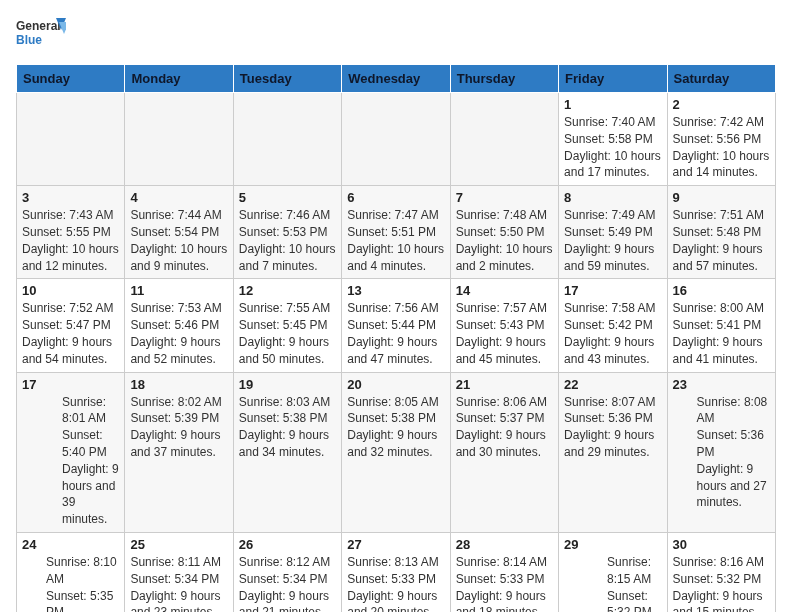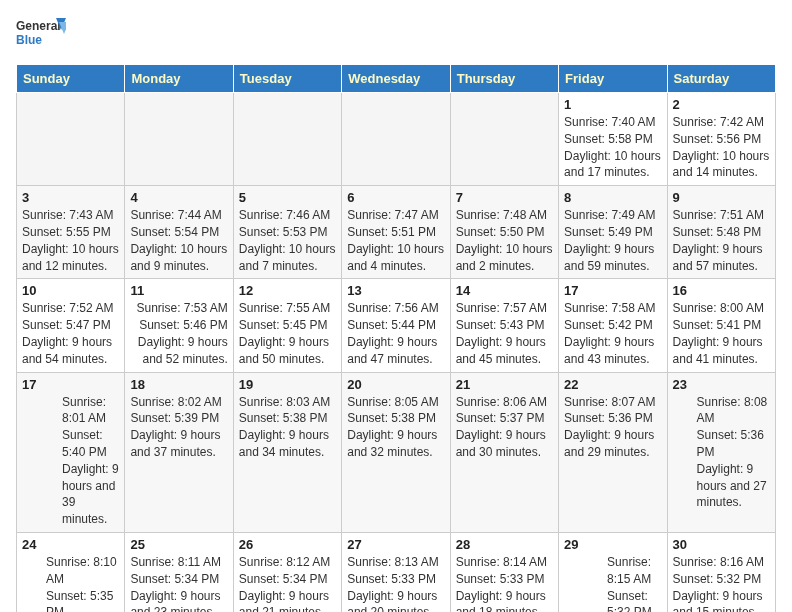--- a/index.html
+++ b/index.html
@@ -30,21 +30,21 @@
       font-size: 15px;
       color: #555;
     }
     table {
       width: 100%;
       border-collapse: collapse;
       table-layout: fixed;
     }
     th {
       background-color: #2e7bc4;
-      color: #fef9c3;
+      color: #0f172a;
       text-align: left;
       padding: 6px 6px;
       font-size: 13px;
       font-weight: bold;
       border: 1px solid #fff;
     }
     td {
       border: 1px solid #ccc;
       vertical-align: top;
       padding: 4px 5px;
@@ -168,21 +168,21 @@
       </tr>
       <tr>
         <td>
           <span class="day-num">10</span>
           <div class="day-info" style="white-space: pre-line;">Sunrise: 7:52 AM
 Sunset: 5:47 PM
 Daylight: 9 hours and 54 minutes.</div>
         </td>
         <td>
           <span class="day-num">11</span>
-          <div class="day-info" style="white-space: pre-line; text-align: right;">Sunrise: 7:53 AM
+          <div class="day-info" style="white-space: pre-line;">Sunrise: 7:53 AM
 Sunset: 5:46 PM
 Daylight: 9 hours and 52 minutes.</div>
         </td>
         <td>
           <span class="day-num">12</span>
           <div class="day-info" style="white-space: pre-line;">Sunrise: 7:55 AM
 Sunset: 5:45 PM
 Daylight: 9 hours and 50 minutes.</div>
         </td>
         <td>

